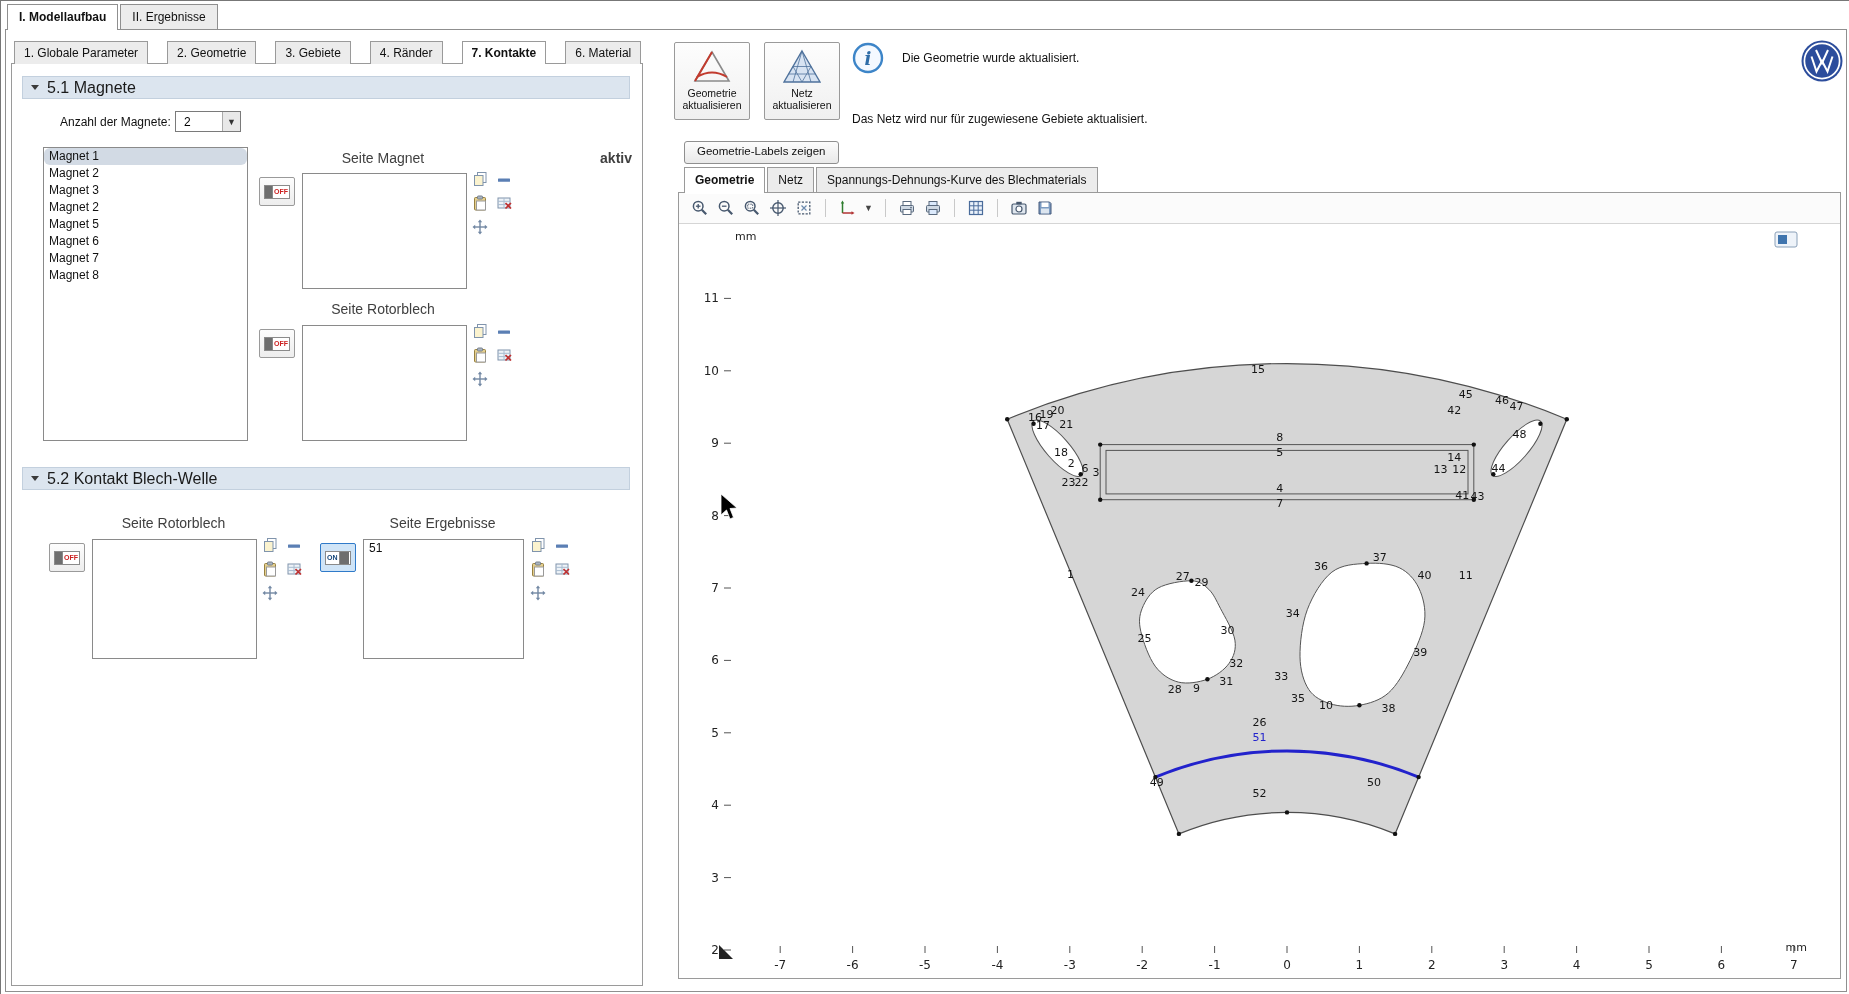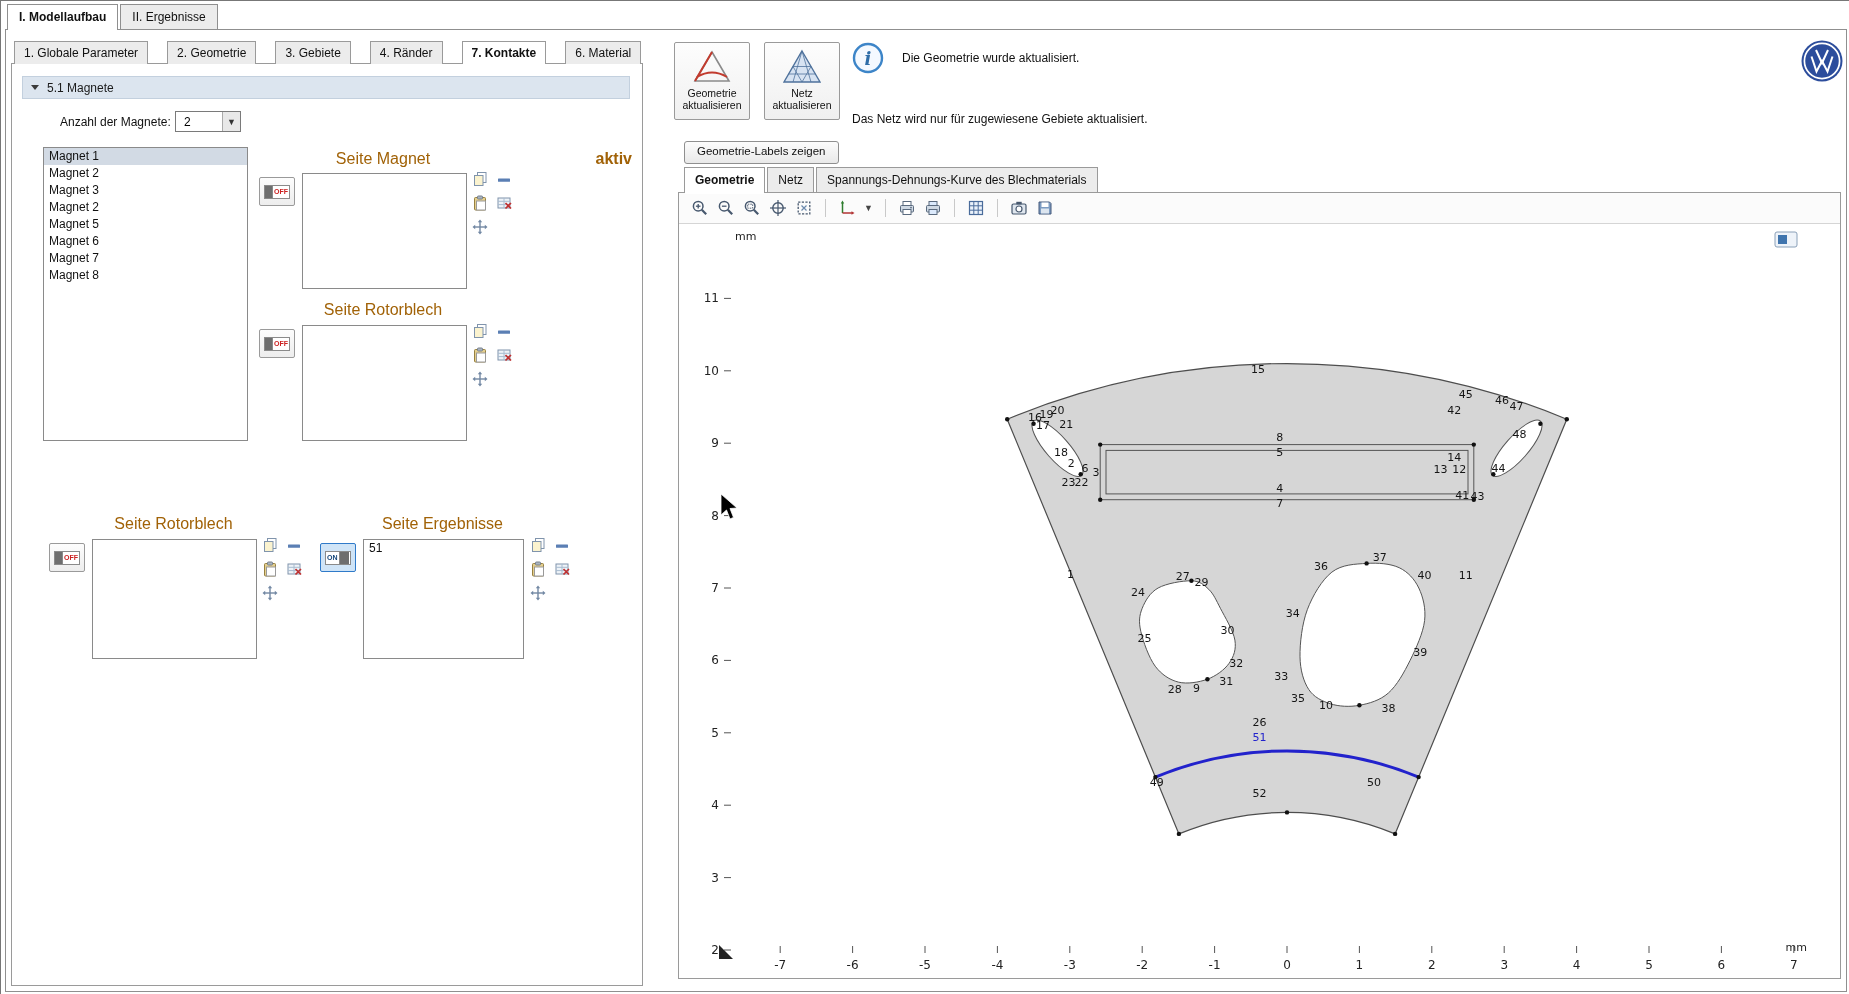--- a/index.html
+++ b/index.html
@@ -17,31 +17,31 @@
 
   
   .left-tabs{position:absolute;left:8px;top:11px;display:flex;z-index:5;gap:17px;}
   .ltab{padding:4px 9px;font-size:12px;background:#ececec;border:1px solid #9a9a9a;border-bottom:none;
         margin-right:2px;color:#111;cursor:pointer;white-space:nowrap;}
   .ltab.active{background:#fff;font-weight:bold;position:relative;}
   .ltab.active::after{content:"";position:absolute;left:0;right:0;bottom:-2px;height:3px;background:#fff;}
   .left-page{position:absolute;left:5px;top:33px;width:630px;height:921px;border:1px solid #9a9a9a;background:#fff;}
 
   .sec-hdr{position:absolute;height:23px;background:#dce5ef;border:1px solid #c3d0de;display:flex;
-           align-items:center;gap:8px;padding-left:8px;font-size:12px;color:#1a1a1a;box-sizing:border-box;}
+           align-items:center;gap:8px;padding-left:8px;font-size:16px;color:#1a1a1a;box-sizing:border-box;}
   .tri{width:0;height:0;border-left:4px solid transparent;border-right:4px solid transparent;border-top:5px solid #3a3a3a;}
   .flabel{position:absolute;font-size:12px;color:#111;white-space:nowrap;}
-  .clabel{position:absolute;font-size:16px;color:#a16207;text-align:center;}
+  .clabel{position:absolute;font-size:14px;color:#404040;text-align:center;}
   .dropdown{position:absolute;width:66px;height:21px;border:1px solid #7a7a7a;background:#fff;display:flex;
             align-items:center;font-size:12px;padding-left:8px;box-sizing:border-box;cursor:pointer;}
   .dd-btn{margin-left:auto;width:17px;height:100%;background:#e8e8e8;border-left:1px solid #aaa;display:flex;
           align-items:center;justify-content:center;font-size:9px;color:#333;}
   .listbox{position:absolute;background:#fff;border:1px solid #8a8a8a;overflow:hidden;}
   .list-item{height:17px;line-height:17px;padding-left:5px;font-size:12px;color:#111;}
-  .list-item.selected{background:#d2dae4;}
+  .list-item.selected{background:#d2dae4;border-radius:6px;}
   .toggle-btn{position:absolute;width:34px;height:27px;border:1px solid #9a9a9a;border-radius:2px;
               background:linear-gradient(#fdfdfd,#ededed);display:flex;align-items:center;justify-content:center;cursor:pointer;}
   .toggle-btn.on{background:#cfe4f7;border-color:#2f7ac9;}
   .mini-toggle{display:flex;width:24px;height:12px;border:1px solid #8a8a8a;background:#fff;overflow:hidden;}
   .knob{width:9px;background:#6e6e6e;border-right:1px solid #8a8a8a;}
   .mini-toggle.on .knob{border-right:none;border-left:1px solid #8a8a8a;}
   .t-txt{font-size:7px;font-weight:bold;line-height:11px;padding:0 1px;}
   .off-txt{color:#c22;}
   .on-txt{color:#14457a;}
   .icon-col{position:absolute;width:46px;height:70px;}
@@ -179,20 +179,24 @@
               <line x1="8" y1="3" x2="8" y2="13" stroke="#a8bcd0"></line>
               <path d="M9.5 8 L15 13.5 M15 8 L9.5 13.5" stroke="#c03030" stroke-width="1.7" fill="none"></path>
             </svg></span>
         <span class="ic" style="left:0;top:48px;"><svg viewBox="0 0 16 16" width="16" height="16">
               <line x1="8" y1="2.2" x2="8" y2="13.8" stroke="#7187a3" stroke-width="1.4"></line>
               <line x1="2.2" y1="8" x2="13.8" y2="8" stroke="#7187a3" stroke-width="1.4"></line>
               <path d="M8 0.5 L5.8 3.2 L10.2 3.2 Z M8 15.5 L5.8 12.8 L10.2 12.8 Z M0.5 8 L3.2 5.8 L3.2 10.2 Z M15.5 8 L12.8 5.8 L12.8 10.2 Z" fill="#7187a3"></path>
             </svg></span>
       </div>
 
+      <div class="sec-hdr" style="left:10px;top:403px;width:608px;">
+        <span class="tri"></span>
+        <span>5.2 Kontakt Blech-Welle</span>
+      </div>
 
       <div class="clabel" style="left:80px;top:451px;width:163px;">Seite Rotorblech</div>
       <div class="clabel" style="left:351px;top:451px;width:159px;">Seite Ergebnisse</div>
 
       <div class="toggle-btn" style="left:37px;top:479px;">
         <span class="mini-toggle">
             <span class="knob"></span>
             <span class="t-txt off-txt">OFF</span>
           </span>
       </div>

